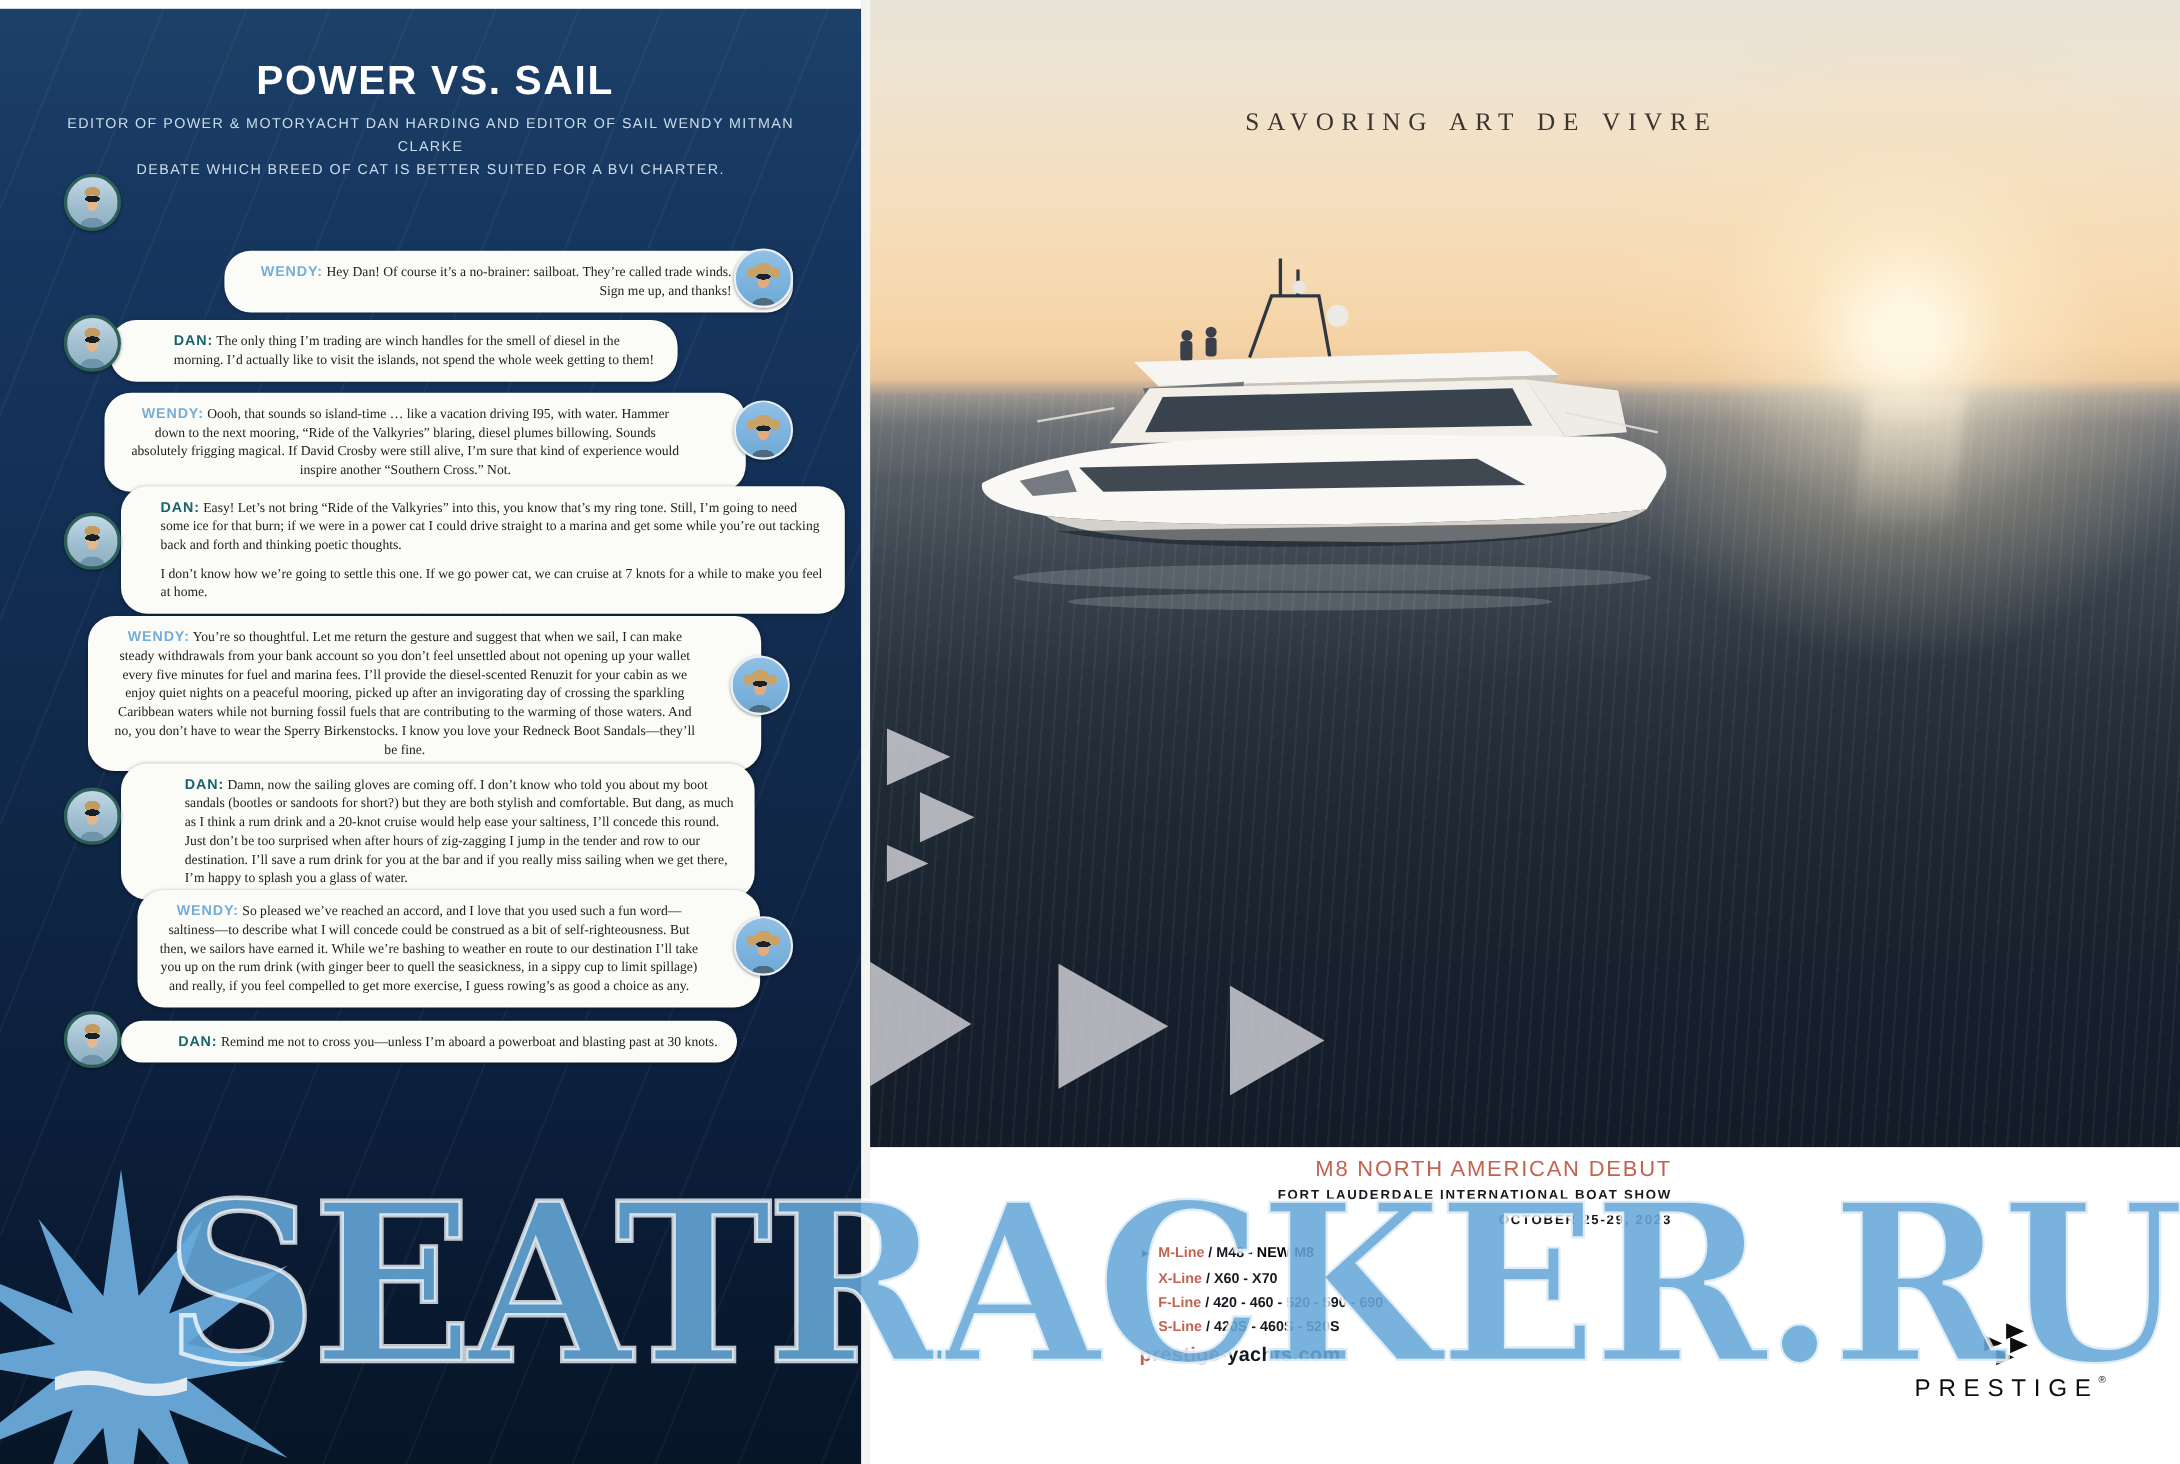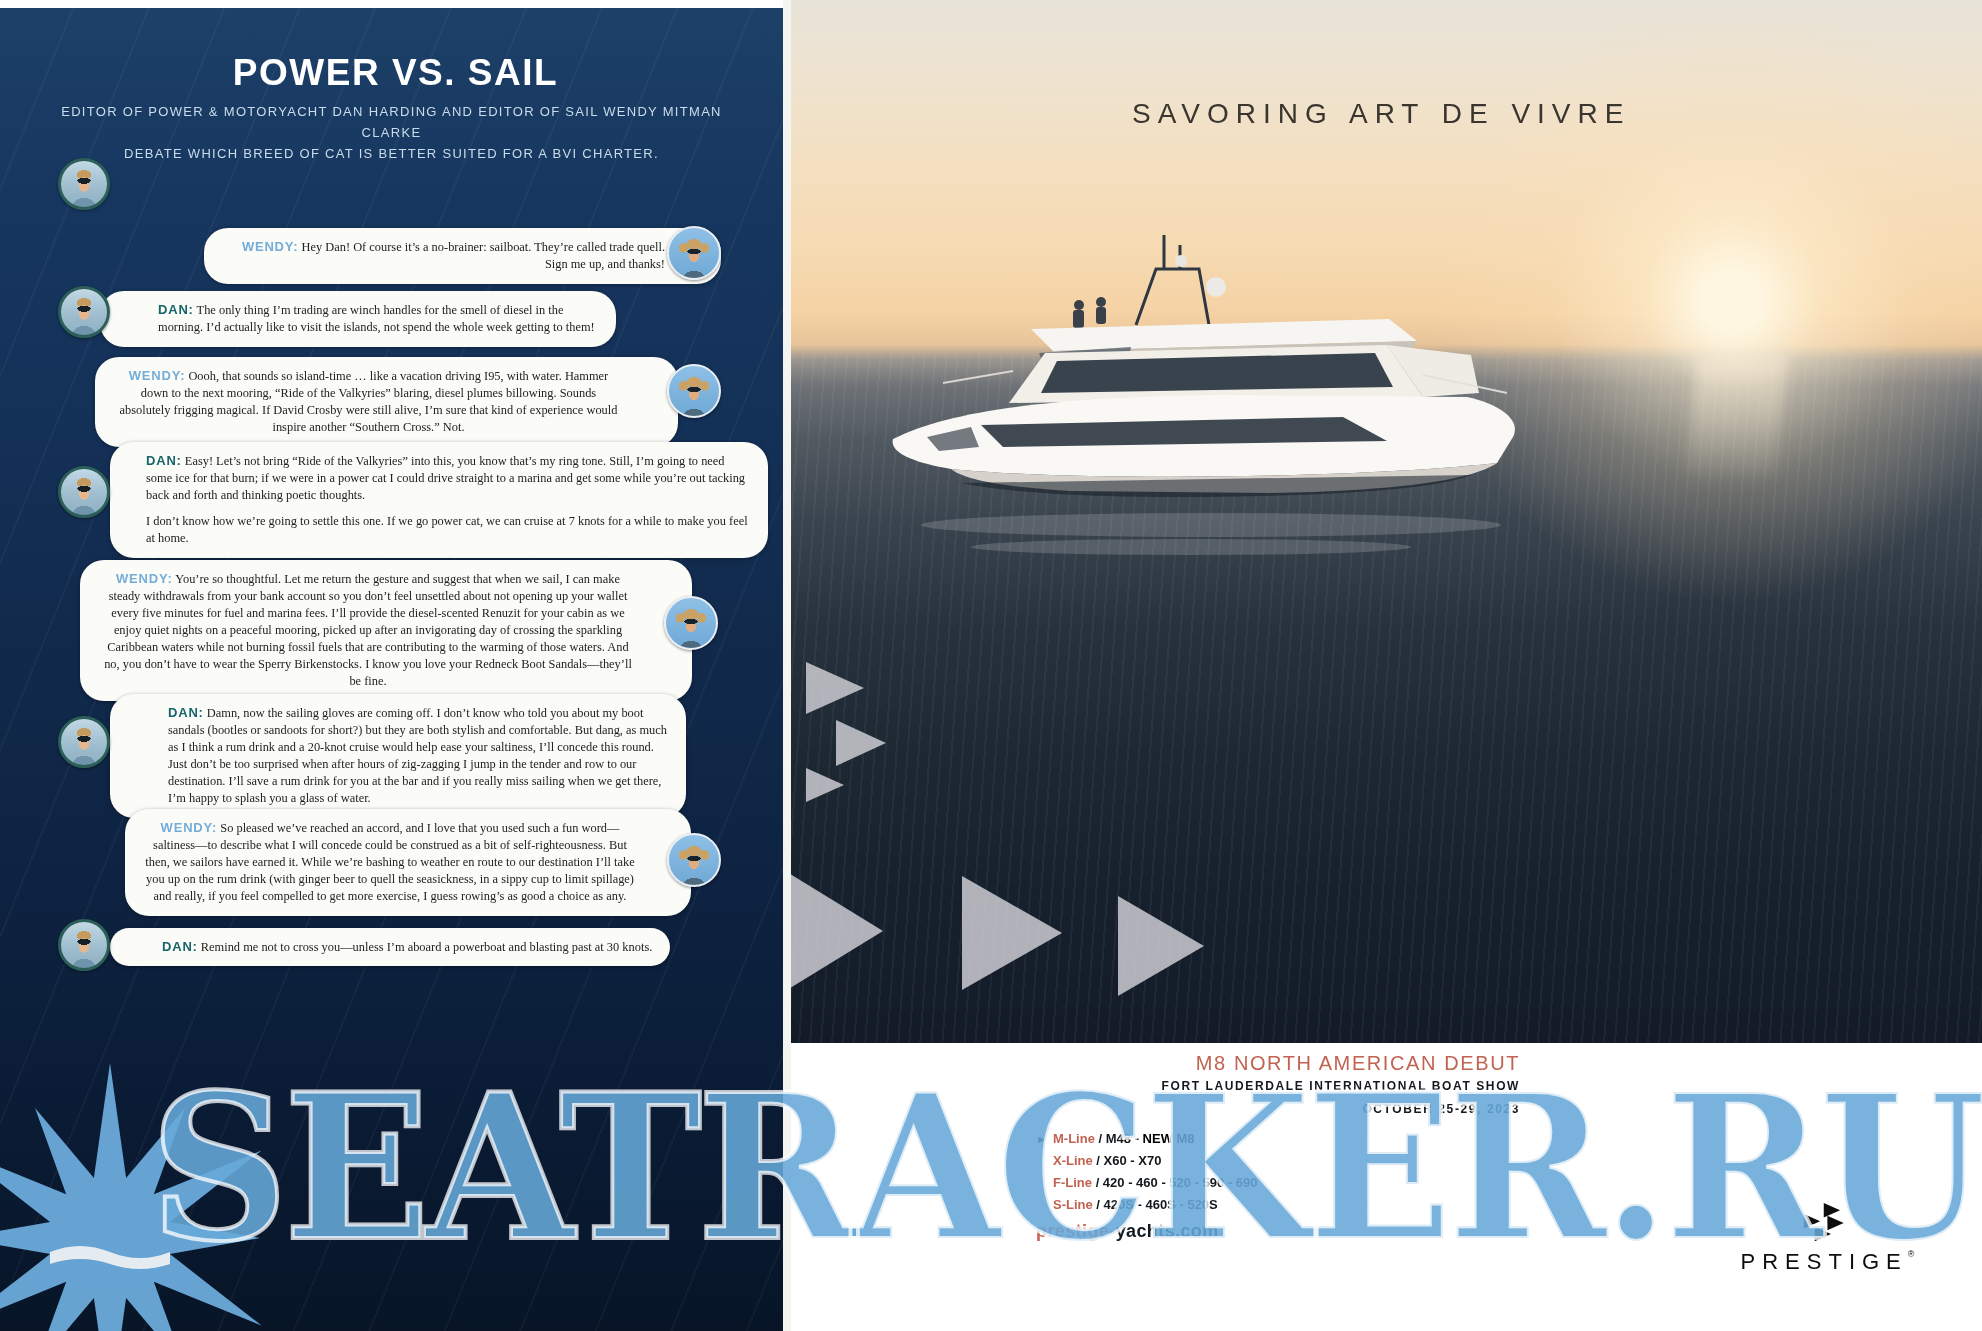--- a/index.html
+++ b/index.html
@@ -57,21 +57,21 @@
     background:
       radial-gradient(circle at 79% 29%, rgba(255,248,228,0.95) 0 30px, rgba(255,240,208,0.55) 90px, rgba(250,225,185,0.25) 180px, transparent 300px),
       linear-gradient(180deg,#e8e3d8 0%,#efe3cf 8%,#f4dfc0 16%,#f6dab2 24%,#f5d2a4 30%,#e8c49a 33%,
         #9a958f 34.5%,#6e7277 37%,#525a61 42%,#3a444e 50%,#28323d 60%,#1d2833 72%,#17212d 85%,#121b27 100%);}
   .water-tex{position:absolute;left:0;right:0;top:34%;bottom:0;
     background:repeating-linear-gradient(94deg, rgba(255,255,255,0.045) 0 2px, transparent 2px 11px);}
   .sun-glitter{position:absolute;left:900px;top:356px;width:90px;height:130px;
     background:linear-gradient(180deg, rgba(255,240,214,0.5), rgba(255,240,214,0));
     filter:blur(6px);transform:skewX(-6deg);}
   .tagline{position:absolute;left:341px;top:98px;margin:0;color:#3b352f;
-    font-size:28px;font-weight:400;letter-spacing:7px;word-spacing:2px;white-space:nowrap;}
+    font-size:23px;font-weight:400;letter-spacing:7px;word-spacing:2px;white-space:nowrap;font-family:Liberation Serif, serif;}
   .yacht{position:absolute;left:40px;top:225px;}
   .tri{position:absolute;background:rgba(204,205,210,0.85);clip-path:polygon(0 0,100% 50%,0 100%);}
 
   
   .ad-band{position:absolute;left:0;top:1043px;width:1191px;height:288px;background:#ffffff;}
   .event{position:absolute;right:462px;top:9px;text-align:right;line-height:23px;white-space:nowrap;}
   .event .l1{color:var(--accent-salmon);font-size:20px;font-weight:400;letter-spacing:1.6px;}
   .event .l2,.event .l3{color:#15191d;font-size:12px;font-weight:700;letter-spacing:1.6px;}
   .lines{position:absolute;left:245px;top:85px;font-size:13px;font-weight:700;line-height:22px;color:#15191d;white-space:nowrap;}
   .lines .arrow{display:inline-block;width:17px;color:#000;font-size:11px;}
@@ -100,21 +100,21 @@
 
   <section class="page-left" data-interactable="false">
     <div class="top-strip" data-interactable="false"></div>
     <h1 class="lp-title" data-interactable="false">POWER VS. SAIL</h1>
     <p class="lp-sub" data-interactable="false"><span data-interactable="false">EDITOR OF POWER &amp; MOTORYACHT DAN HARDING AND EDITOR OF SAIL WENDY MITMAN CLARKE</span><br>
       <span data-interactable="false">DEBATE WHICH BREED OF CAT IS BETTER SUITED FOR A BVI CHARTER.</span></p>
 
     <span class="av av-dan" style="left:58px;top:158px;" data-interactable="false"></span>
 
     <div class="bubble wendy-b align-right" style="left:204px;top:228px;width:517px;min-height:50px;" data-interactable="false">
-      <p data-interactable="false"><span class="lbl wendy-lbl" data-interactable="false">WENDY:</span> <span data-interactable="false">Hey Dan! Of course it’s a no-brainer: sailboat. They’re called trade quell. Sign me up, and thanks!</span></p>
+      <p data-interactable="false"><span class="lbl wendy-lbl" data-interactable="false">WENDY:</span> <span data-interactable="false">Hey Dan! Of course it’s a no-brainer: sailboat. They’re called trade winds. Sign me up, and thanks!</span></p>
     </div>
     <span class="av av-wendy" style="left:667px;top:226px;" data-interactable="false"></span>
 
     <div class="bubble dan-b" style="left:100px;top:291px;width:516px;min-height:50px;" data-interactable="false">
       <p data-interactable="false"><span class="lbl dan-lbl" data-interactable="false">DAN:</span> <span data-interactable="false">The only thing I’m trading are winch handles for the smell of diesel in the morning. I’d actually like to visit the islands, not spend the whole week getting to them!</span></p>
     </div>
     <span class="av av-dan" style="left:58px;top:286px;" data-interactable="false"></span>
 
     <div class="bubble wendy-b" style="left:95px;top:357px;width:583px;min-height:72px;" data-interactable="false">
       <p data-interactable="false"><span class="lbl wendy-lbl" data-interactable="false">WENDY:</span> <span data-interactable="false">Oooh, that sounds so island-time … like a vacation driving I95, with water. Hammer down to the next mooring, “Ride of the Valkyries” blaring, diesel plumes billowing. Sounds absolutely frigging magical. If David Crosby were still alive, I’m sure that kind of experience would inspire another “Southern Cross.” Not.</span></p>

